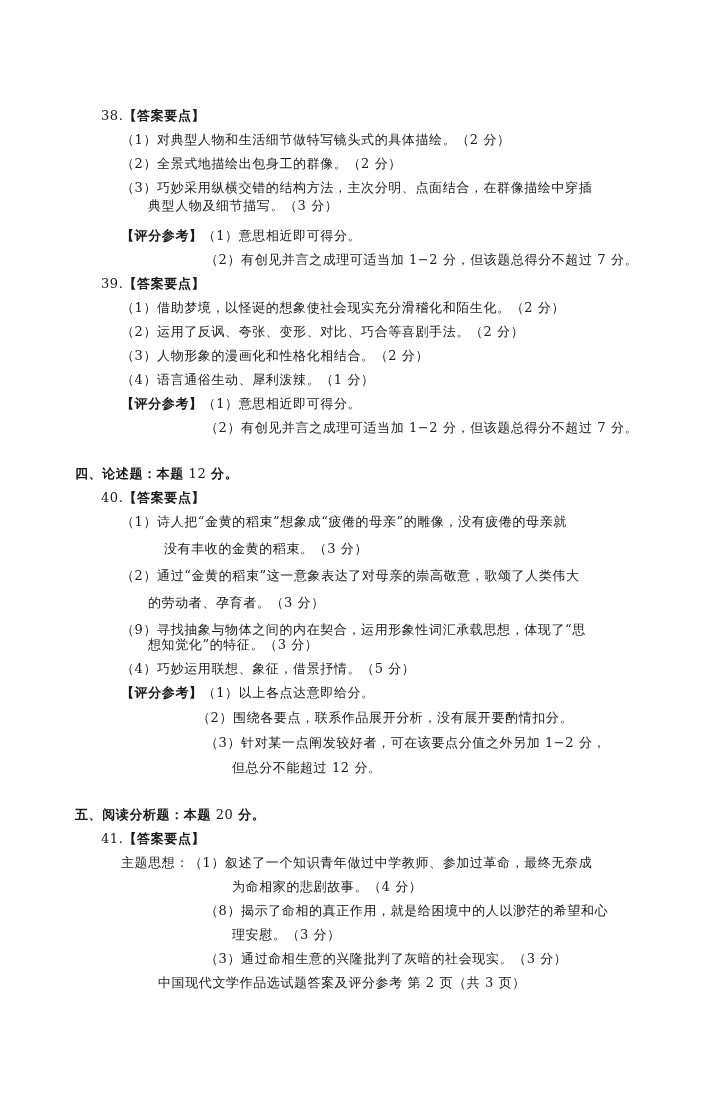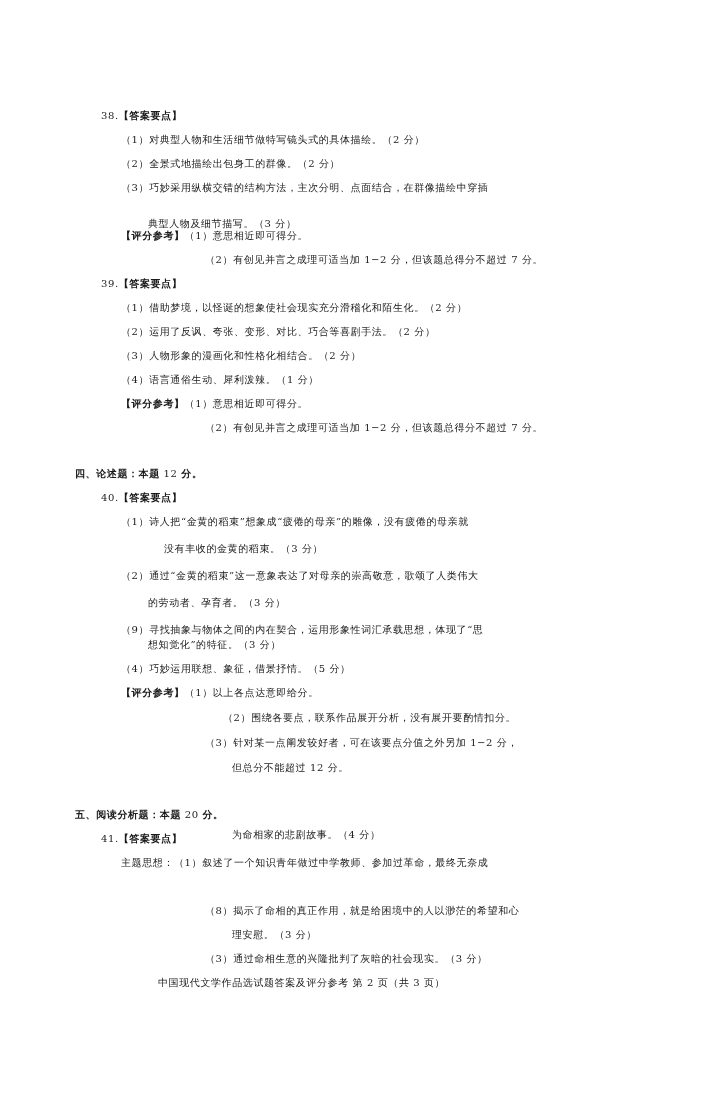--- a/index.html
+++ b/index.html
@@ -1,30 +1,30 @@
 <!DOCTYPE html>
 <html><head>
 <meta charset="utf-8">
 <style>
   html, body { margin:0; padding:0; background:#ffffff; }
   body { width:702px; height:1102px; position:relative; overflow:hidden;
          font-family:"DejaVu Serif","Liberation Serif",serif; color:#1a1a1a; }
-  .line { position:absolute; white-space:nowrap; font-size:10px; line-height:20px; letter-spacing:0.6px; }
+  .line { position:absolute; white-space:nowrap; font-size:13px; line-height:20px; letter-spacing:0.6px; }
   .bold { font-weight:bold; font-family:"DejaVu Sans","Liberation Sans",sans-serif; }
 </style>
 </head>
 <body>
 
 <div class="line" style="left:101px;top:106px">
   <span>38.</span><span class="bold">【答案要点】</span>
 </div>
 <div class="line" style="left:121px;top:130px">（1）对典型人物和生活细节做特写镜头式的具体描绘。（2 分）</div>
 <div class="line" style="left:121px;top:154px">（2）全景式地描绘出包身工的群像。（2 分）</div>
 <div class="line" style="left:121px;top:178px">（3）巧妙采用纵横交错的结构方法，主次分明、点面结合，在群像描绘中穿插</div>
-<div class="line" style="left:148px;top:214px">典型人物及细节描写。（3 分）</div>
+<div class="line" style="left:148px;top:196px">典型人物及细节描写。（3 分）</div>
 <div class="line" style="left:121px;top:226px">
   <span class="bold">【评分参考】</span><span>（1）意思相近即可得分。</span>
 </div>
 <div class="line" style="left:205px;top:250px">（2）有创见并言之成理可适当加 1−2 分，但该题总得分不超过 7 分。</div>
 
 <div class="line" style="left:101px;top:274px">
   <span>39.</span><span class="bold">【答案要点】</span>
 </div>
 <div class="line" style="left:121px;top:298px">（1）借助梦境，以怪诞的想象使社会现实充分滑稽化和陌生化。（2 分）</div>
 <div class="line" style="left:121px;top:322px">（2）运用了反讽、夸张、变形、对比、巧合等喜剧手法。（2 分）</div>
@@ -45,32 +45,32 @@
 <div class="line" style="left:121px;top:512px">（1）诗人把“金黄的稻束”想象成“疲倦的母亲”的雕像，没有疲倦的母亲就</div>
 <div class="line" style="left:164px;top:539px">没有丰收的金黄的稻束。（3 分）</div>
 <div class="line" style="left:121px;top:566px">（2）通过“金黄的稻束”这一意象表达了对母亲的崇高敬意，歌颂了人类伟大</div>
 <div class="line" style="left:148px;top:593px">的劳动者、孕育者。（3 分）</div>
 <div class="line" style="left:121px;top:620px">（9）寻找抽象与物体之间的内在契合，运用形象性词汇承载思想，体现了“思</div>
 <div class="line" style="left:148px;top:635px">想知觉化”的特征。（3 分）</div>
 <div class="line" style="left:121px;top:659px">（4）巧妙运用联想、象征，借景抒情。（5 分）</div>
 <div class="line" style="left:121px;top:683px">
   <span class="bold">【评分参考】</span><span>（1）以上各点达意即给分。</span>
 </div>
-<div class="line" style="left:223px;top:708px">（2）围绕各要点，联系作品展开分析，没有展开要酌情扣分。</div>
+<div class="line" style="left:197px;top:708px">（2）围绕各要点，联系作品展开分析，没有展开要酌情扣分。</div>
 <div class="line" style="left:205px;top:733px">（3）针对某一点阐发较好者，可在该要点分值之外另加 1−2 分，</div>
 <div class="line" style="left:232px;top:758px">但总分不能超过 12 分。</div>
 
 <div class="line" style="left:75px;top:805px">
   <span class="bold">五、阅读分析题：本题</span><span> 20 </span><span class="bold">分。</span>
 </div>
 
 <div class="line" style="left:101px;top:829px">
   <span>41.</span><span class="bold">【答案要点】</span>
 </div>
 <div class="line" style="left:121px;top:853px">
   <span>主题思想：</span><span>（1）叙述了一个知识青年做过中学教师、参加过革命，最终无奈成</span>
 </div>
-<div class="line" style="left:232px;top:825px">为命相家的悲剧故事。（4 分）</div>
+<div class="line" style="left:232px;top:877px">为命相家的悲剧故事。（4 分）</div>
 <div class="line" style="left:205px;top:901px">（8）揭示了命相的真正作用，就是给困境中的人以渺茫的希望和心</div>
 <div class="line" style="left:232px;top:925px">理安慰。（3 分）</div>
 <div class="line" style="left:205px;top:949px">（3）通过命相生意的兴隆批判了灰暗的社会现实。（3 分）</div>
 
 <div class="line" style="left:158px;top:973px">中国现代文学作品选试题答案及评分参考 第 2 页（共 3 页）</div>
 
 </body></html>

